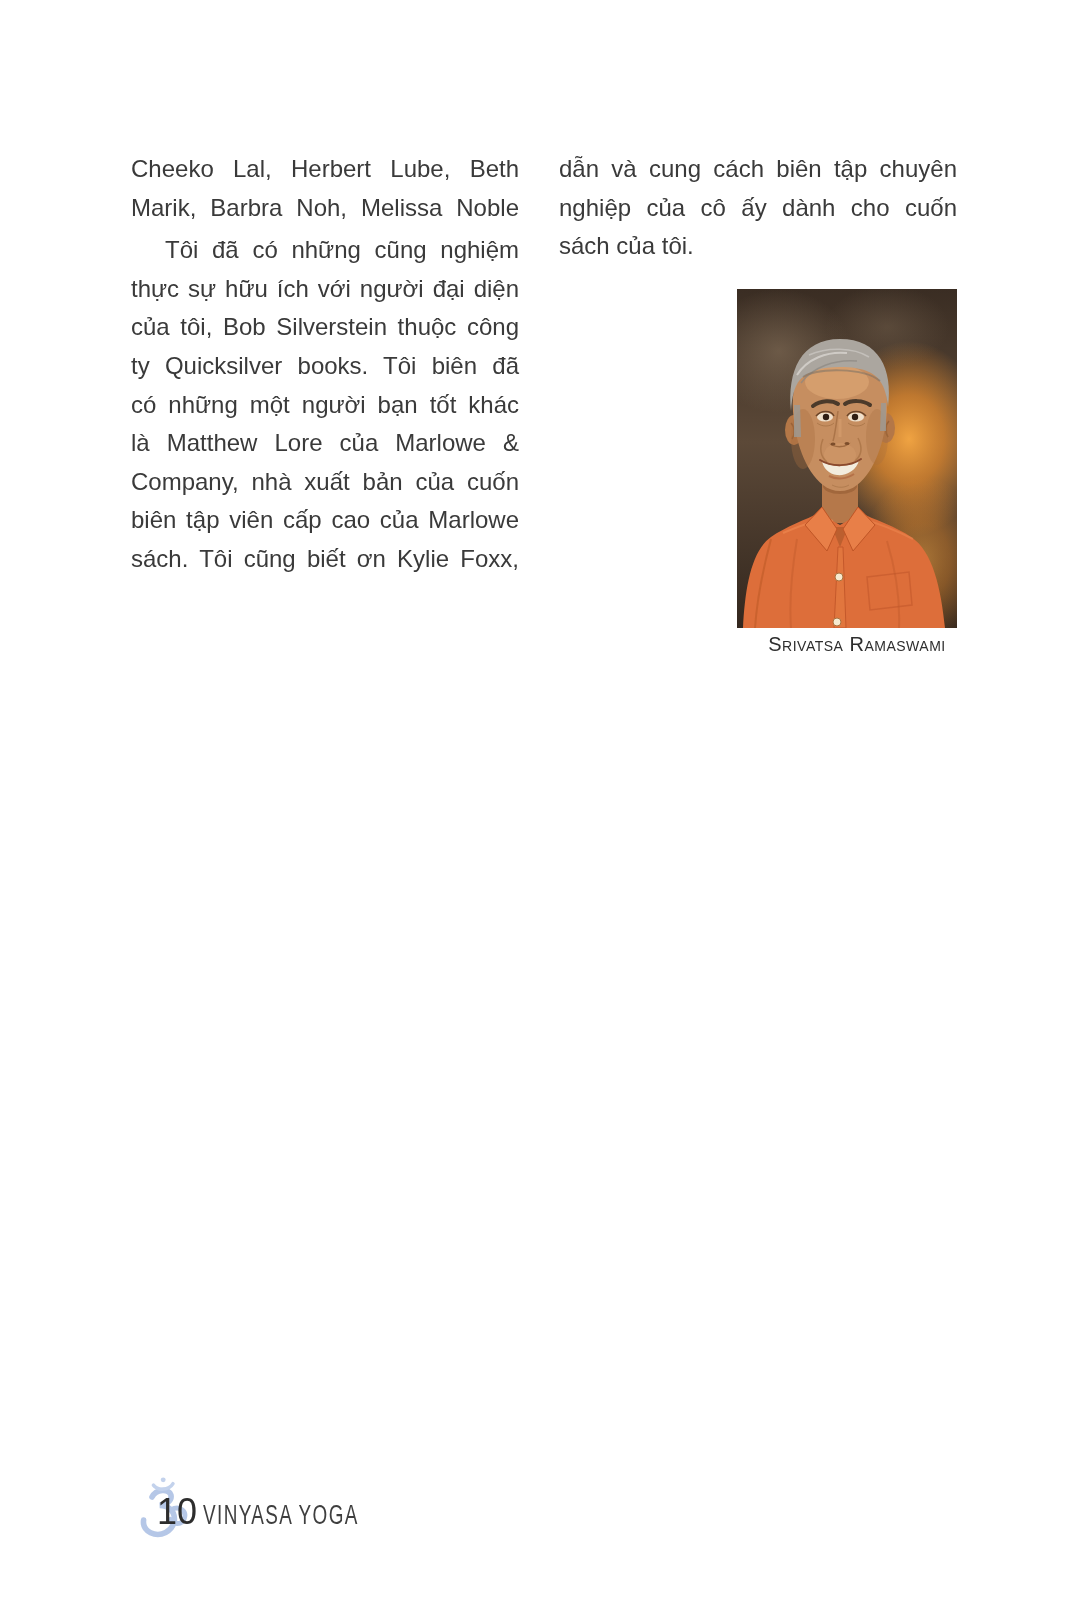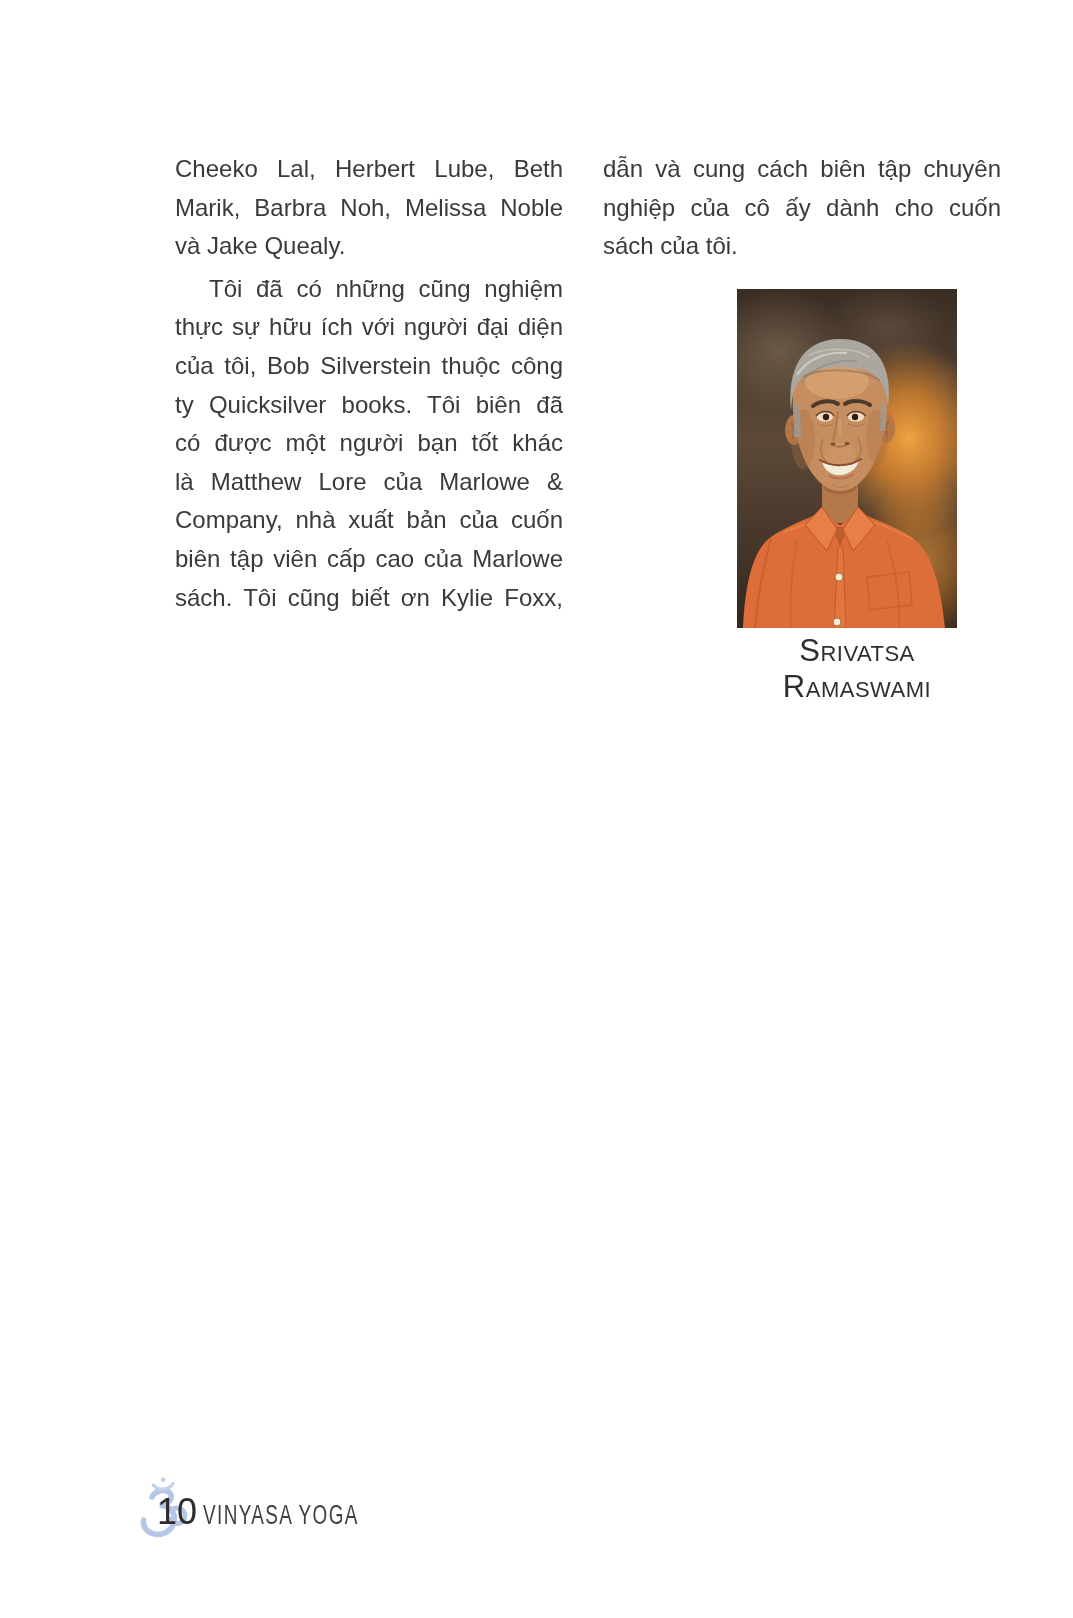--- a/index.html
+++ b/index.html
@@ -1,60 +1,59 @@
 <!DOCTYPE html>
 <html><head>
 <meta charset="utf-8">
 <style>
   html,body { margin:0; padding:0; background:#ffffff; }
   .page {
     position:relative; width:1073px; height:1618px; background:#ffffff;
     font-family:"Liberation Sans","DejaVu Sans",sans-serif; color:#3a3a3a; overflow:hidden;
   }
-  .col { position:absolute; top:150px;margin-left:44px; }
+  .col { position:absolute; top:150px; }
   .col-left  { left:131px; width:388px; }
   .col-right { left:559px; width:398px; }
   .line { font-size:24px; line-height:38.6px; text-align:justify; text-align-last:justify; white-space:normal; }
   .line.end    { text-align-last:left; }
   .line.indent { padding-left:34px; }
   .para2 { margin-top:4px; }
 
   .photo { position:absolute; left:737px; top:289px; width:220px; height:339px; }
   .photo svg { display:block; width:100%; height:100%; }
 
   .caption {
     position:absolute; left:727px; top:633px; width:260px; text-align:center;
-    font-variant:small-caps; font-size:31px; letter-spacing:0.5px; color:#2e2e2e;
+    font-variant:small-caps; font-size:20px; letter-spacing:0.5px; color:#2e2e2e;
   }
 
   .footer-om   { position:absolute; left:124px; top:1476px; width:70px; height:70px; }
   .footer-om svg { display:block; width:100%; height:100%; }
   .footer-num  { position:absolute; left:157px; top:1496px; font-size:36px; line-height:32px; color:#2d2d2d; }
   .footer-title{
     position:absolute; left:203px; top:1501px; font-size:27px; line-height:29px;
     letter-spacing:2px; color:#3f3f3f; transform:scaleX(0.7); transform-origin:0 50%; white-space:nowrap;
   }
 </style>
 </head>
 <body>
 
 <div class="page">
 
   <div class="col col-left">
     <div>
       <div class="line">Cheeko Lal, Herbert Lube, Beth</div>
       <div class="line">Marik, Barbra Noh, Melissa Noble</div>
-      <div class="line end">và Jake Quealy.</div>
     </div>
     <div class="para2">
       <div class="line indent">Tôi đã có những cũng nghiệm</div>
       <div class="line">thực sự hữu ích với người đại diện</div>
       <div class="line">của tôi, Bob Silverstein thuộc công</div>
       <div class="line">ty Quicksilver books. Tôi biên đã</div>
-      <div class="line">có được một người bạn tốt khác</div>
+      <div class="line">có những một người bạn tốt khác</div>
       <div class="line">là Matthew Lore của Marlowe &amp;</div>
       <div class="line">Company, nhà xuất bản của cuốn</div>
       <div class="line">biên tập viên cấp cao của Marlowe</div>
       <div class="line">sách. Tôi cũng biết ơn Kylie Foxx,</div>
     </div>
   </div>
 
   <div class="col col-right">
     <div>
       <div class="line">dẫn và cung cách biên tập chuyên</div>

